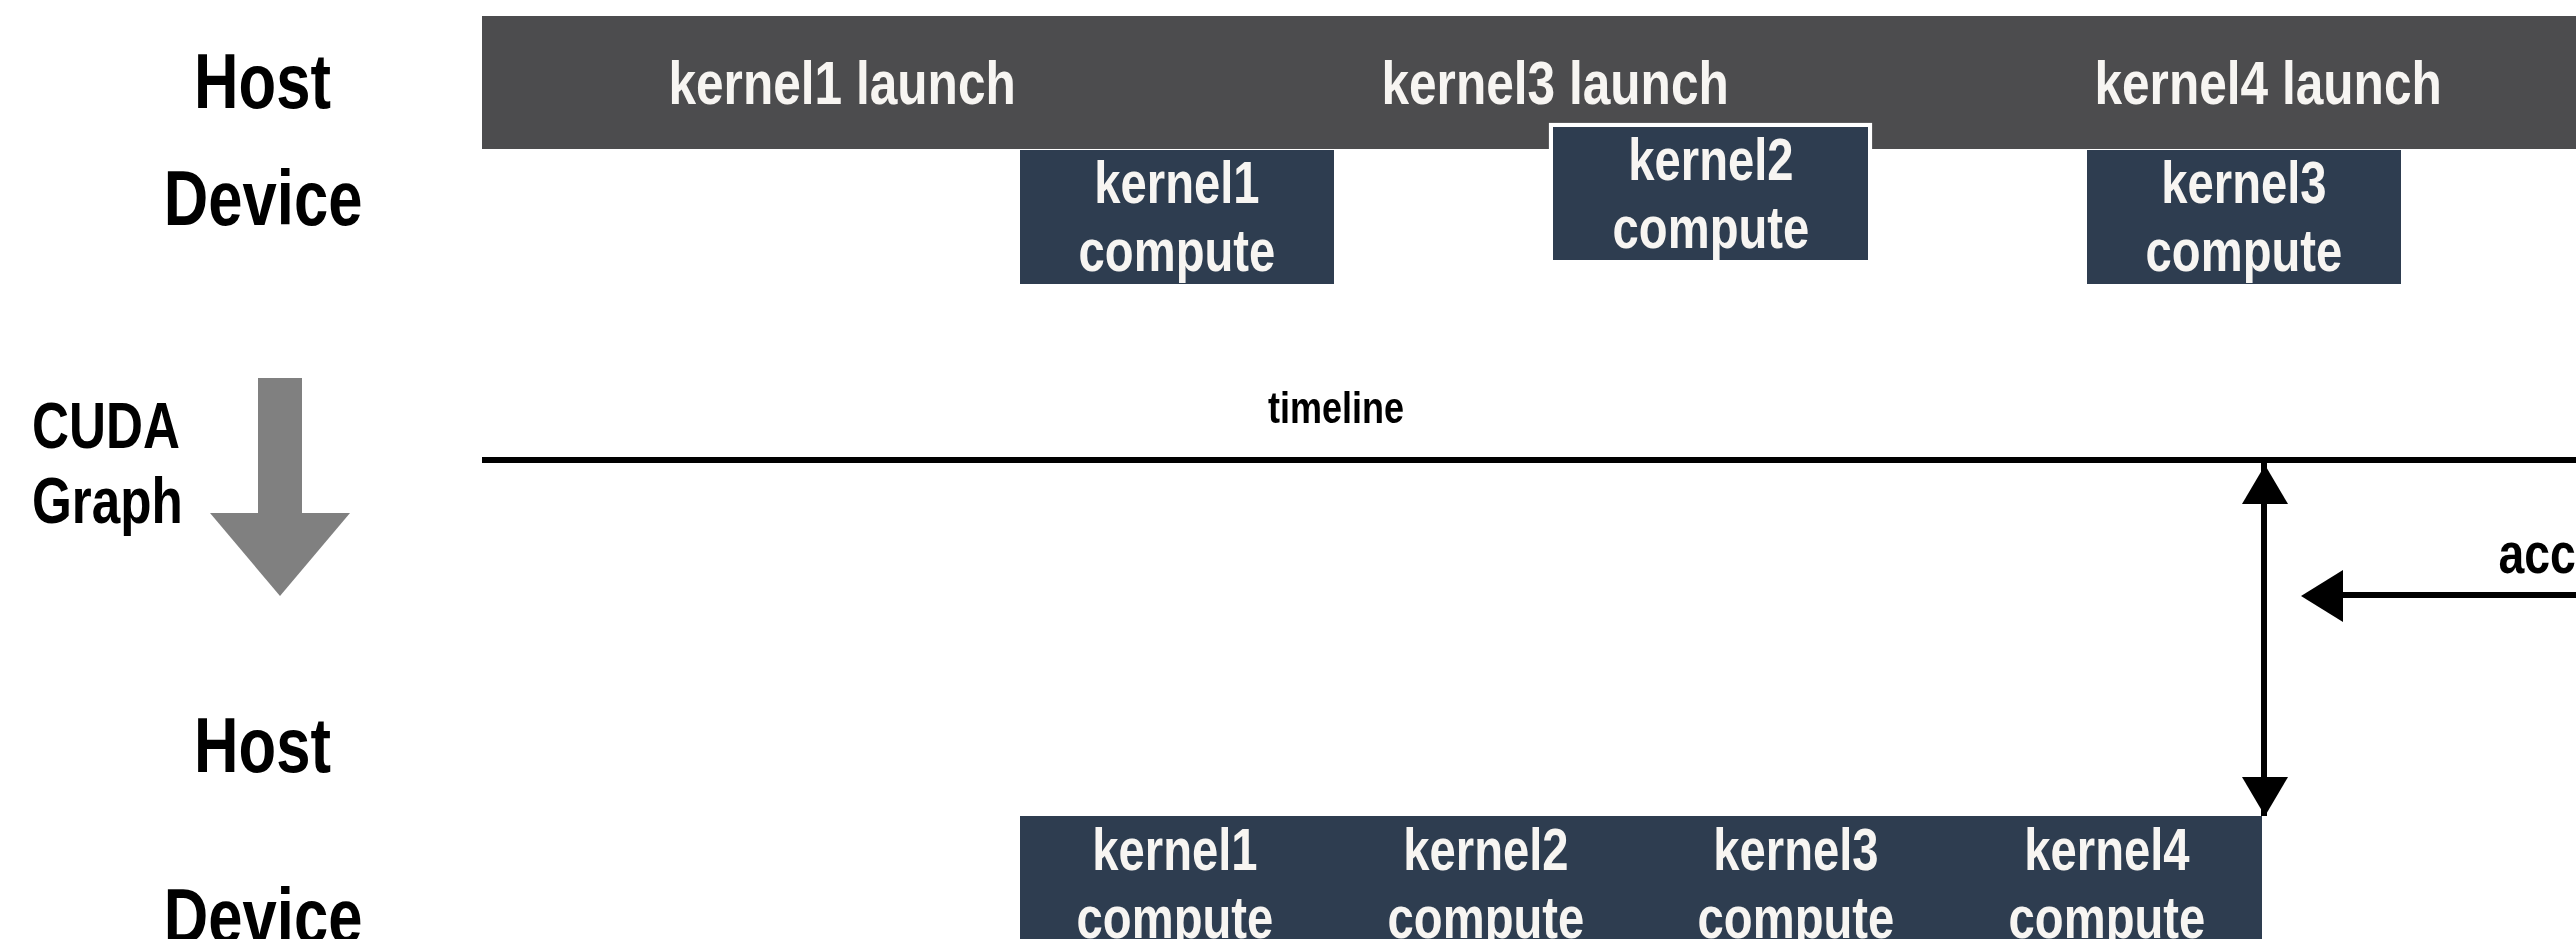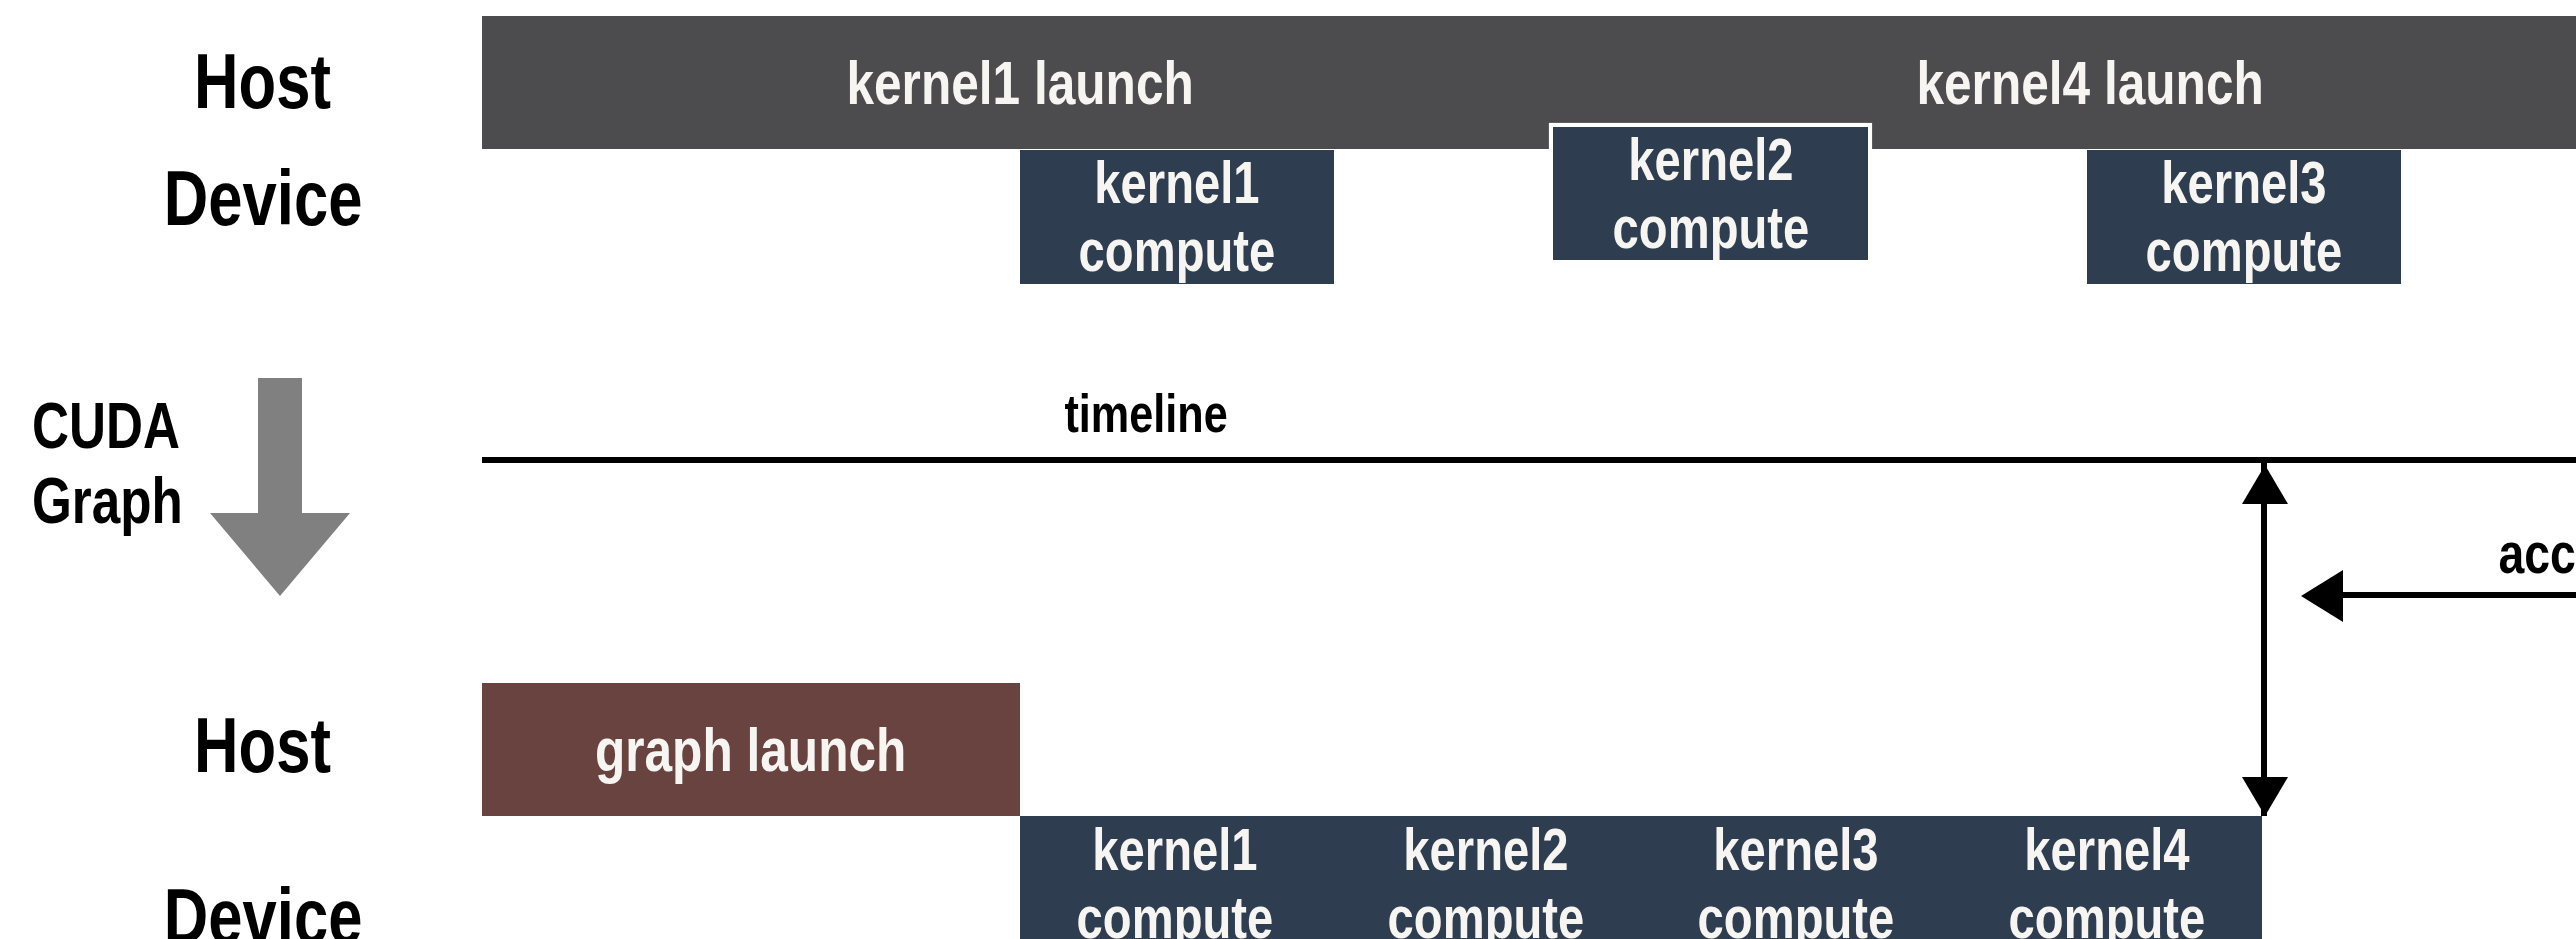--- a/index.html
+++ b/index.html
@@ -43,21 +43,21 @@
 
   
   .big-arrow-shaft{position:absolute;left:258px;top:378px;width:44px;height:135px;background:var(--big-arrow,#808080);}
   .big-arrow-head{
     position:absolute;left:210px;top:513px;width:0;height:0;
     border-left:70px solid transparent;border-right:70px solid transparent;
     border-top:83px solid var(--big-arrow,#808080);
   }
 
   
-  .timeline-label{position:absolute;left:1044px;top:382px;width:309px;text-align:left;font-size:54px;color:var(--text,#000);}
+  .timeline-label{position:absolute;left:1112px;top:382px;width:309px;text-align:right;font-size:45px;color:var(--text,#000);}
   .timeline-line{position:absolute;left:482px;top:457px;width:2424px;height:6.2px;background:var(--line,#000);}
 
   
   .accel-label{position:absolute;left:2457px;top:519px;width:309px;text-align:center;font-size:58px;color:var(--text,#000);}
   .haccel-line{position:absolute;left:2318px;top:592px;width:548px;height:6.2px;background:var(--line,#000);}
   .haccel-head-left{
     position:absolute;left:2301px;top:570px;width:0;height:0;
     border-top:26px solid transparent;border-bottom:26px solid transparent;
     border-right:42px solid var(--line,#000);
   }
@@ -91,20 +91,23 @@
 <body>
 
 <div class="canvas">
 
   <div class="row-label" style="top:81px;"><span class="cond">Host</span></div>
   <div class="row-label" style="top:198px;"><span class="cond">Device</span></div>
 
   <div class="host-bar">
     <div class="cell">
         <span class="launch-txt cond">kernel1 launch</span>
+      </div>
+    <div class="cell">
+        <span class="launch-txt cond">kernel3 launch</span>
       </div>
     <div class="cell">
         <span class="launch-txt cond">kernel4 launch</span>
       </div>
   </div>
 
   <div class="cbox k1">
     <div class="stack">
       <span>kernel1</span>
       <span>compute</span>
@@ -144,23 +147,20 @@
   </div>
   <div class="vmark-right">
     
     
     
   </div>
 
   <div class="row-label" style="top:745px;"><span class="cond">Host</span></div>
   <div class="row-label" style="top:916px;"><span class="cond">Device</span></div>
 
-  <div class="graph-box">
-    <span class="cond">graph launch</span>
-  </div>
 
   <div class="device-bar">
     <div class="cell">
       <div class="stack">
         <span>kernel1</span>
         <span>compute</span>
       </div>
     </div>
     <div class="cell">
       <div class="stack">

